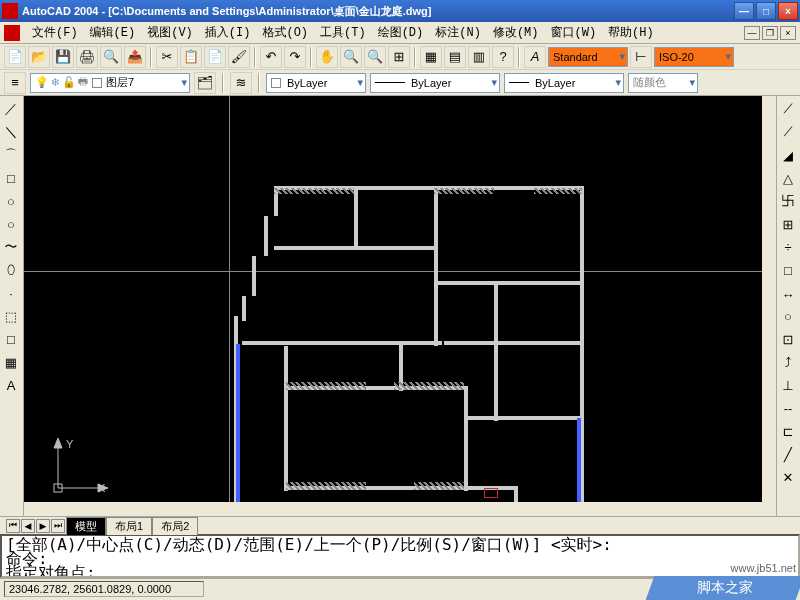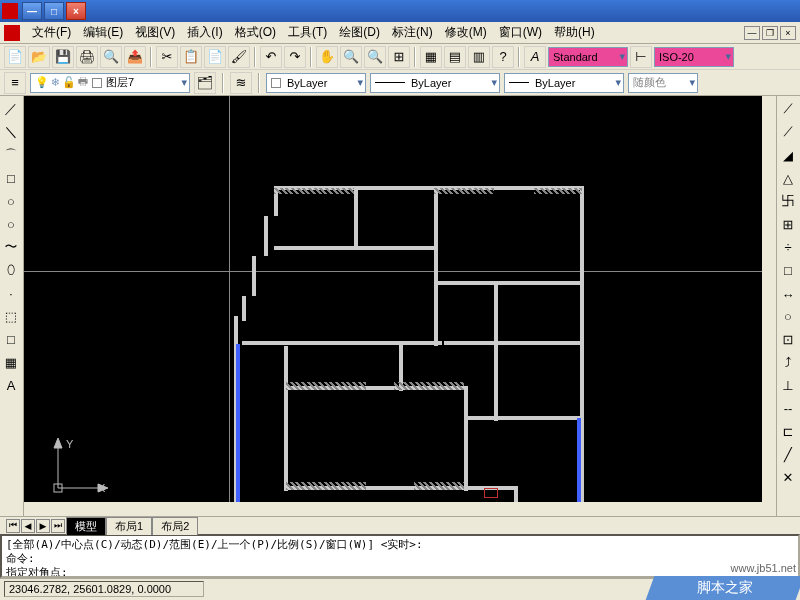--- a/index.html
+++ b/index.html
@@ -9,29 +9,29 @@
 .titlebar { background: linear-gradient(to bottom, #3b77d6, #2858b0); height: 22px; display: flex; align-items: center; padding: 0 2px; color: white; }
 .titlebar .app-icon { width: 16px; height: 16px; background: #c00; margin-right: 4px; }
 .titlebar .title { flex: 1; font-weight: bold; font-size: 11px; }
 .winbtns { display: flex; gap: 2px; }
 .winbtn { width: 20px; height: 18px; background: linear-gradient(to bottom,#6ba3f0,#3b6fc9); border: 1px solid #2a5094; display: flex; align-items: center; justify-content: center; color: white; font-weight: bold; font-size: 10px; }
 .winbtn.close { background: linear-gradient(to bottom,#f08070,#d04030); border-color: #a02010; }
 
 
 .menubar { background: #ece9d8; height: 22px; display: flex; align-items: center; padding: 0 4px; border-bottom: 1px solid #aca899; }
 .menu-icon { width:16px; height:16px; background:#c00; margin-right:6px; }
-.menubar .item { padding: 2px 6px; cursor: default; }
+.menubar .item { padding: 2px 6px; cursor: default; font-family: Liberation Mono, monospace; }
 .menubar .inner-winbtns { margin-left: auto; display: flex; gap: 2px; }
 .menubar .inner-winbtns .btn { width: 16px; height: 14px; border: 1px solid #888; background: #ece9d8; font-size: 9px; display:flex; align-items:center; justify-content:center; }
 
 
 .toolbar-row { background: #ece9d8; height: 26px; display: flex; align-items: center; padding: 0 4px; gap: 2px; border-bottom: 1px solid #d4d0c8; }
 .tb-btn { width: 22px; height: 22px; border: 1px solid #d4d0c8; background: #ece9d8; display: flex; align-items: center; justify-content: center; font-size: 13px; }
 .tb-sep { width: 2px; height: 20px; border-left: 1px solid #aca899; border-right: 1px solid #fff; margin: 0 2px; }
-.tb-select { height: 20px; border: 1px solid #7f9db9; background: #ec4899; font-size: 11px; padding: 0 14px 0 4px; position: relative; display: inline-flex; align-items: center; }
+.tb-select { height: 20px; border: 1px solid #7f9db9; background: #f97316; font-size: 11px; padding: 0 14px 0 4px; position: relative; display: inline-flex; align-items: center; }
 .tb-select::after { content: "▾"; position: absolute; right: 2px; color: #4a6a9c; }
 
 
 .layer-row { background: #ece9d8; height: 26px; display: flex; align-items: center; padding: 0 4px; gap: 4px; border-bottom: 1px solid #aca899; }
 .layer-select { height: 20px; border: 1px solid #7f9db9; background: white; font-size: 11px; padding: 0 14px 0 4px; display: inline-flex; align-items: center; gap: 2px; position: relative; }
 .layer-select::after { content: "▾"; position: absolute; right: 2px; color: #4a6a9c; }
 
 
 .main { display: flex; height: 420px; }
 .side-toolbar { width: 24px; background: #ece9d8; display: flex; flex-direction: column; border-right: 1px solid #aca899; padding-top: 2px; }
@@ -58,38 +58,39 @@
 .scroll-h { position: absolute; left: 0; right: 0; bottom: 0; height: 14px; background: #ece9d8; display: flex; align-items: center; }
 .scroll-v { position: absolute; top: 0; right: 0; bottom: 14px; width: 14px; background: #ece9d8; }
 
 
 .tabs { height: 18px; background: #ece9d8; display: flex; align-items: center; gap: 0; padding-left: 6px; border-top: 1px solid #aca899; }
 .tab-nav { width: 14px; height: 14px; border: 1px solid #888; font-size: 9px; display:flex; align-items:center; justify-content:center; margin-right:1px; }
 .tab { padding: 1px 8px; border: 1px solid #888; border-bottom:none; background: #ece9d8; font-size: 11px; }
 .tab.active { background: #000; color: #fff; }
 
 
-.cmd-win { height: 44px; background: white; border: 2px inset #aca899; padding: 2px 4px; font-family: "SimSun", monospace; font-size: 11px; line-height: 14px; overflow: hidden; }
+.cmd-win { height: 44px; background: white; border: 2px inset #aca899; padding: 2px 4px; font-family: "SimSun", monospace; font-size: 16px; line-height: 14px; overflow: hidden; }
 
 
 .statusbar { height: 20px; background: #ece9d8; display: flex; align-items: center; padding: 0 4px; gap: 7px; border-top: 1px solid #aca899; font-size: 11px; }
 .status-coords { width: 200px; border: 1px inset #aca899; padding: 1px 4px; margin-right: 4px; }
 .status-btn { padding: 1px 6px; border: 1px solid #aca899; background: #ece9d8; margin-right: 1px; }
 
 
 .watermark { position: absolute; bottom: 0; right: 0; width: 180px; height: 38px; }
 .watermark .strip { position: absolute; right: 0; bottom: 0; width: 150px; height: 24px; background: #5a8fd6; color: white; font-size: 14px; display:flex; align-items:center; justify-content:center; transform: skewX(-20deg); }
 .watermark .strip span { transform: skewX(20deg); }
 .watermark .url { position:absolute; right:4px; bottom:26px; font-size:11px; color:#666; }
 </style>
 </head>
 <body>
 
 <div class="titlebar">
   <div class="app-icon"></div>
+  <div class="title">AutoCAD 2004 - [C:\Documents and Settings\Administrator\桌面\金山龙庭.dwg]</div>
   <div class="winbtns">
     <div class="winbtn">—</div>
     <div class="winbtn">□</div>
     <div class="winbtn close">×</div>
   </div>
 </div>
 
 <div class="menubar">
   <div class="menu-icon"></div>
   <span class="item">文件(F)</span>

